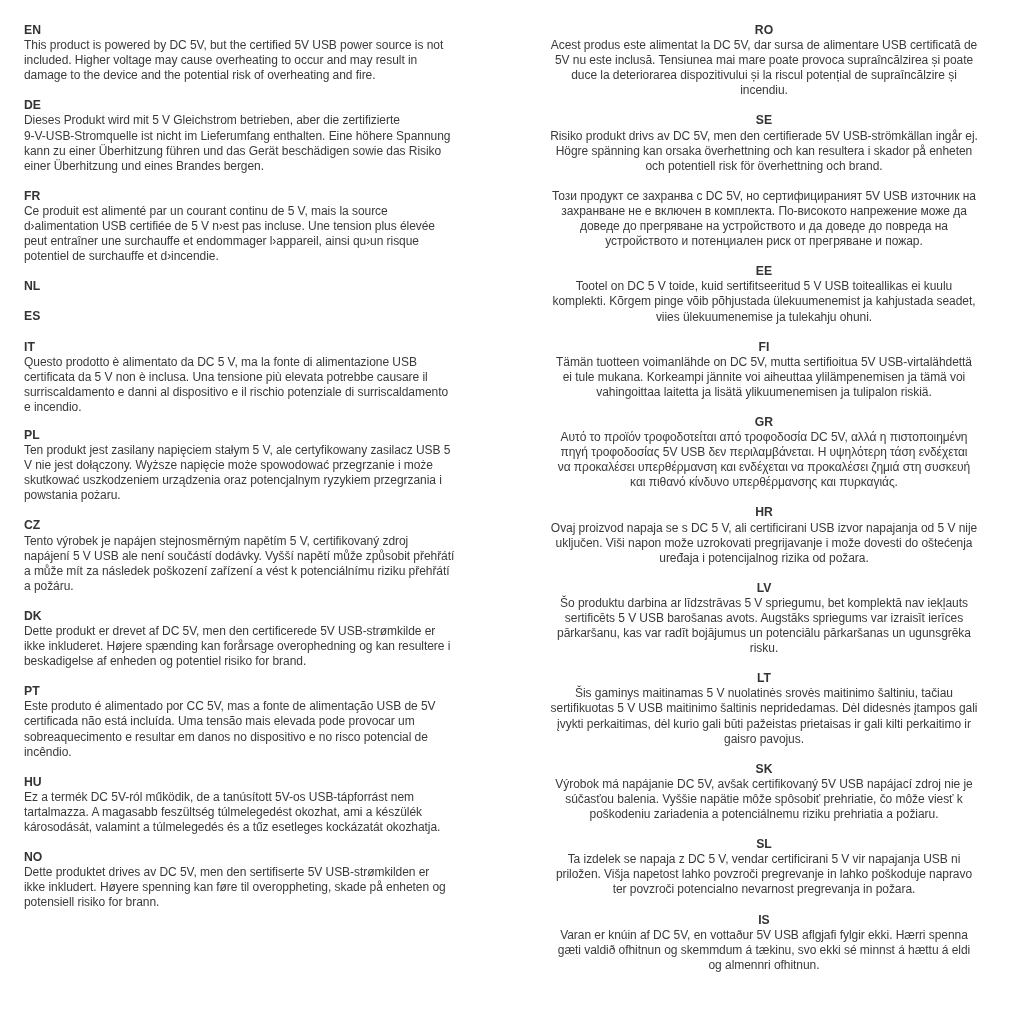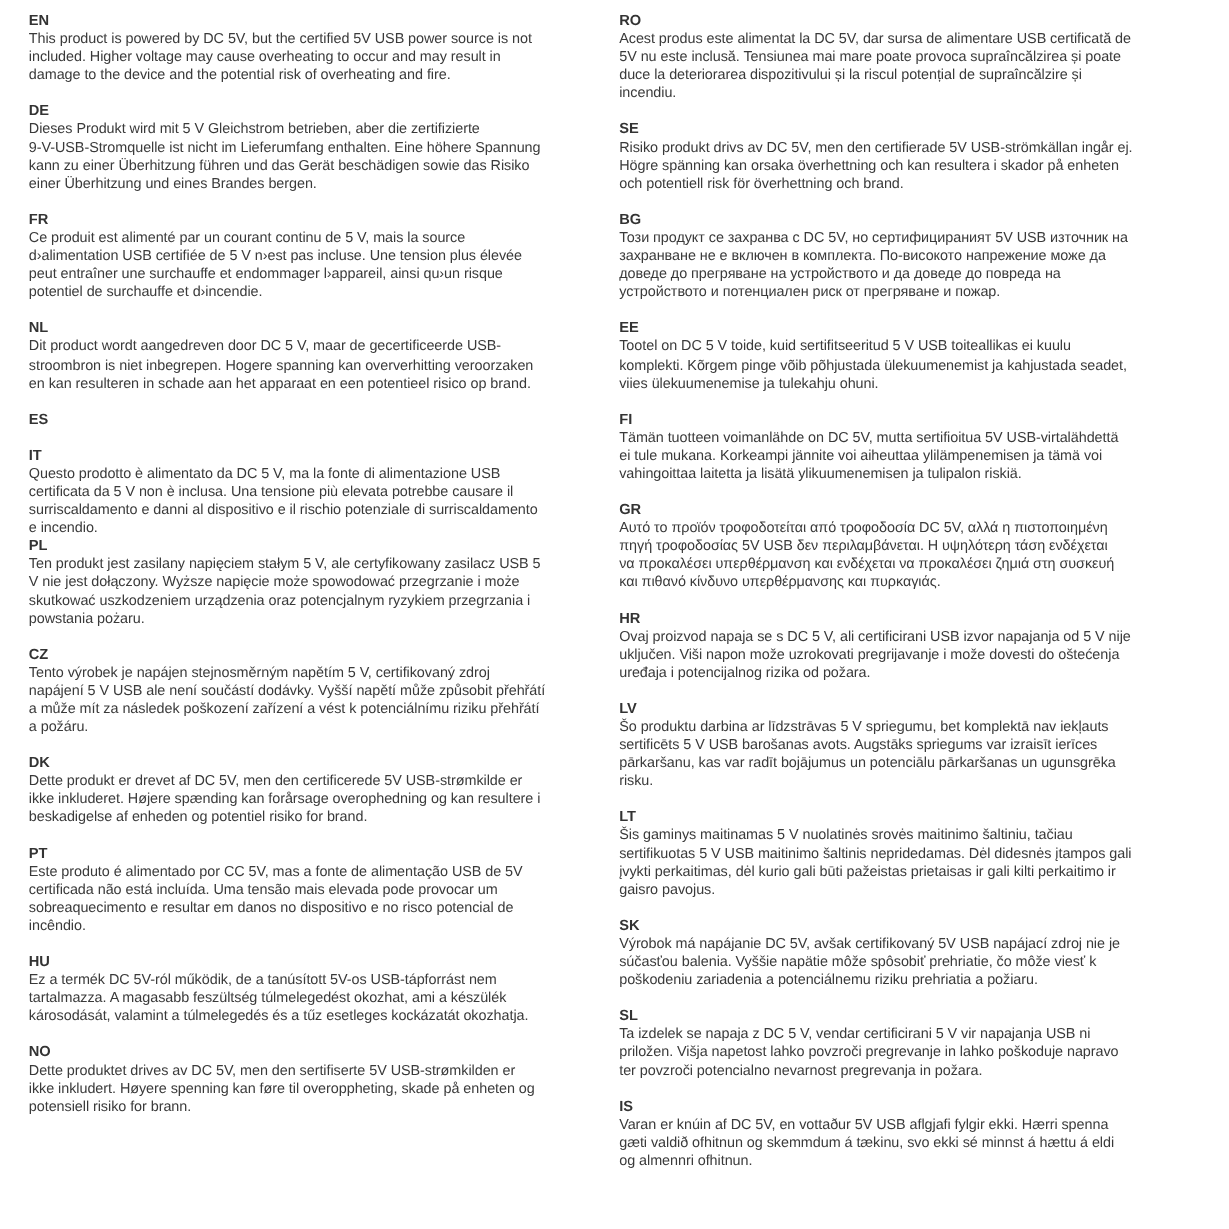--- a/index.html
+++ b/index.html
@@ -10,22 +10,22 @@
     background: #ffffff;
     font-family: "Liberation Sans", sans-serif;
     color: #383838;
     overflow: hidden;
   }
   .col {
     position: absolute;
     top: 10px;
   }
   #col-left  { left: 24px;  width: 488px; }
-  #col-right { left: 516px; width: 496px; }
-  section.lang { margin: 0 0 15px 0; }
+  #col-right { left: 516px; width: 496px; text-align: center; }
+  section.lang { margin: 13px 0 15px 0; }
   section.lang.tight { margin-bottom: 0; }
   .code {
     margin: 0;
     font-size: 12.2px;
     line-height: 15.1px;
     font-weight: bold;
     color: #333333;
   }
   .body {
     margin: 0;
@@ -57,23 +57,20 @@
     </section>
     <section class="lang">
       <h2 class="code">FR</h2>
       <p class="body">Ce produit est alimenté par un courant continu de 5 V, mais la source
 d›alimentation USB certifiée de 5 V n›est pas incluse. Une tension plus élevée
 peut entraîner une surchauffe et endommager l›appareil, ainsi qu›un risque
 potentiel de surchauffe et d›incendie.</p>
     </section>
     <section class="lang">
       <h2 class="code">NL</h2>
-      <p class="body">Dit product wordt aangedreven door DC 5 V, maar de gecertificeerde USB-
-stroombron is niet inbegrepen. Hogere spanning kan oververhitting veroorzaken
-en kan resulteren in schade aan het apparaat en een potentieel risico op brand.</p>
     </section>
     <section class="lang">
       <h2 class="code">ES</h2>
     </section>
     <section class="lang tight">
       <h2 class="code">IT</h2>
       <p class="body">Questo prodotto è alimentato da DC 5 V, ma la fonte di alimentazione USB
 certificata da 5 V non è inclusa. Una tensione più elevata potrebbe causare il
 surriscaldamento e danni al dispositivo e il rischio potenziale di surriscaldamento
 e incendio.</p>
@@ -127,21 +124,20 @@
 duce la deteriorarea dispozitivului și la riscul potențial de supraîncălzire și
 incendiu.</p>
     </section>
     <section class="lang">
       <h2 class="code">SE</h2>
       <p class="body">Risiko produkt drivs av DC 5V, men den certifierade 5V USB-strömkällan ingår ej.
 Högre spänning kan orsaka överhettning och kan resultera i skador på enheten
 och potentiell risk för överhettning och brand.</p>
     </section>
     <section class="lang">
-      <h2 class="code">BG</h2>
       <p class="body">Този продукт се захранва с DC 5V, но сертифицираният 5V USB източник на
 захранване не е включен в комплекта. По-високото напрежение може да
 доведе до прегряване на устройството и да доведе до повреда на
 устройството и потенциален риск от прегряване и пожар.</p>
     </section>
     <section class="lang">
       <h2 class="code">EE</h2>
       <p class="body">Tootel on DC 5 V toide, kuid sertifitseeritud 5 V USB toiteallikas ei kuulu
 komplekti. Kõrgem pinge võib põhjustada ülekuumenemist ja kahjustada seadet,
 viies ülekuumenemise ja tulekahju ohuni.</p>

